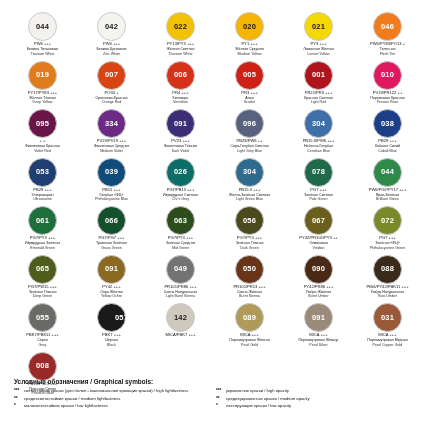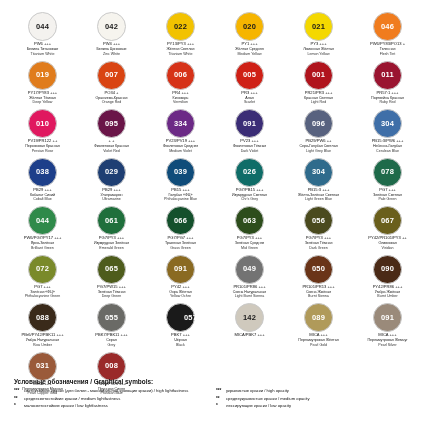--- a/index.html
+++ b/index.html
@@ -195,30 +195,20 @@
         <div class="swatch" style="background: rgb(176, 20, 29);">
           <span style="color: rgb(255, 255, 255);">001</span>
         </div>
         <div class="pigline">PR21/PR3 +++</div>
         <div class="namewrap">
           <div>Красная Светлая</div>
           <div class="dim">Light Red</div>
         </div>
       </div>
       <div class="cell">
-        <div class="swatch" style="background: rgb(154, 20, 48);">
-          <span style="color: rgb(255, 255, 255);">011</span>
-        </div>
-        <div class="pigline">PR57:1 +++</div>
-        <div class="namewrap">
-          <div>Портвейна Красная</div>
-          <div class="dim">Ruby Red</div>
-        </div>
-      </div>
-      <div class="cell">
         <div class="swatch" style="background: rgb(224, 24, 95);">
           <span style="color: rgb(255, 255, 255);">010</span>
         </div>
         <div class="pigline">PV19/PR122 ++</div>
         <div class="namewrap">
           <div>Персиковая Красная</div>
           <div class="dim">Persian Rose</div>
         </div>
       </div>
       <div class="cell">
@@ -276,21 +266,21 @@
           <span style="color: rgb(255, 255, 255);">038</span>
         </div>
         <div class="pigline">PB29 +++</div>
         <div class="namewrap">
           <div>Кобальт Синий</div>
           <div class="dim">Cobalt Blue</div>
         </div>
       </div>
       <div class="cell">
         <div class="swatch" style="background: rgb(31, 63, 115);">
-          <span style="color: rgb(255, 255, 255);">029</span>
+          <span style="color: rgb(255, 255, 255);">053</span>
         </div>
         <div class="pigline">PB29 +++</div>
         <div class="namewrap">
           <div>Ультрамарин</div>
           <div class="dim">Ultramarine</div>
         </div>
       </div>
       <div class="cell">
         <div class="swatch" style="background: rgb(15, 76, 122);">
           <span style="color: rgb(255, 255, 255);">039</span>

